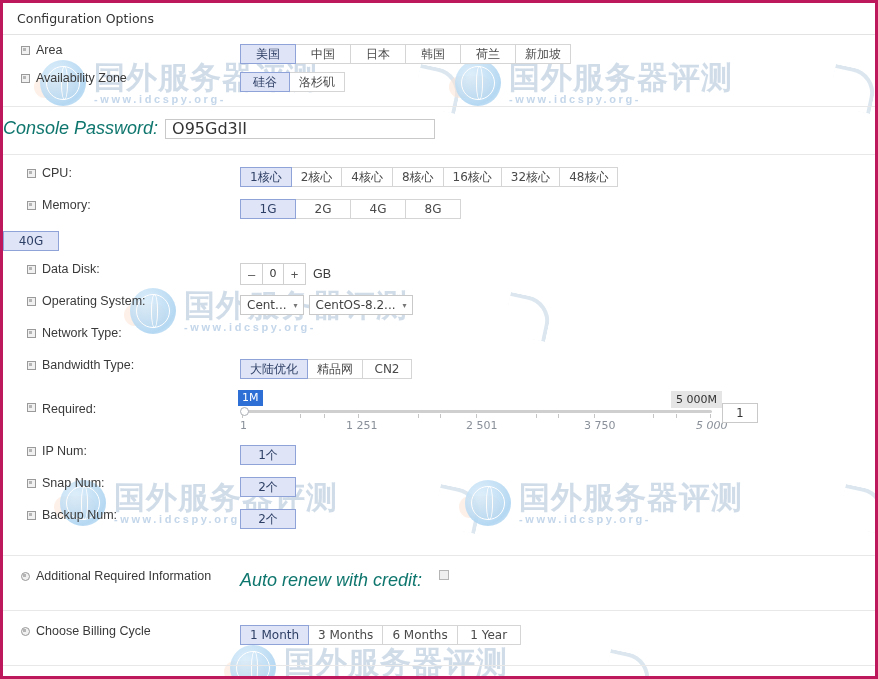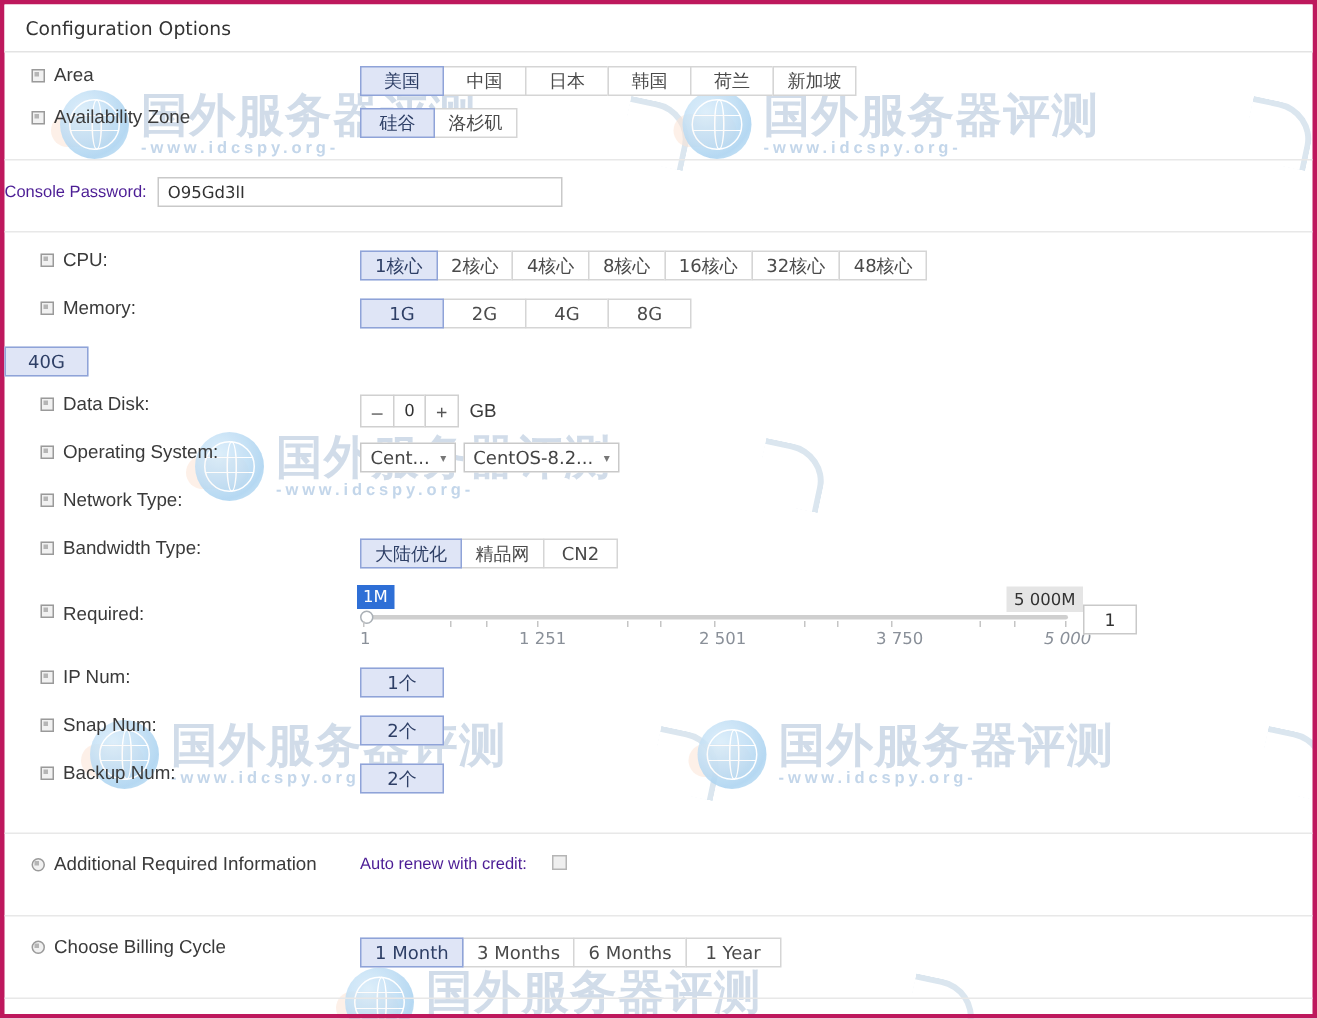--- a/index.html
+++ b/index.html
@@ -167,26 +167,26 @@
     font-weight:bold;
     margin-left:4px;
     vertical-align:-2px;
   }
 
   
   .txt {
     height:20px;
     border:1px solid #c9c9c9;
     background:#fff;
-    font-size:11px; color:#333;
+    font-size:16px; color:#333;
     padding:0 6px;
     font-family:"DejaVu Sans", sans-serif;
   }
   .pwd { width:270px; }
-  .cap { color:#4c1d95; font-size:11px; margin-right:7px; }
+  .cap { color:#0f766e; font-size:18px; margin-right:7px;font-style:italic; }
 
   
   .stepper { display:flex; align-items:stretch; height:22px; }
   .stepper .sbtn {
     width:23px; border:1px solid #d0d0d0; background:#fff;
     display:flex; align-items:center; justify-content:center;
     font-size:13px; color:#555; cursor:pointer;
     margin-right:-1px;
     font-family:"Liberation Sans", sans-serif;
   }

